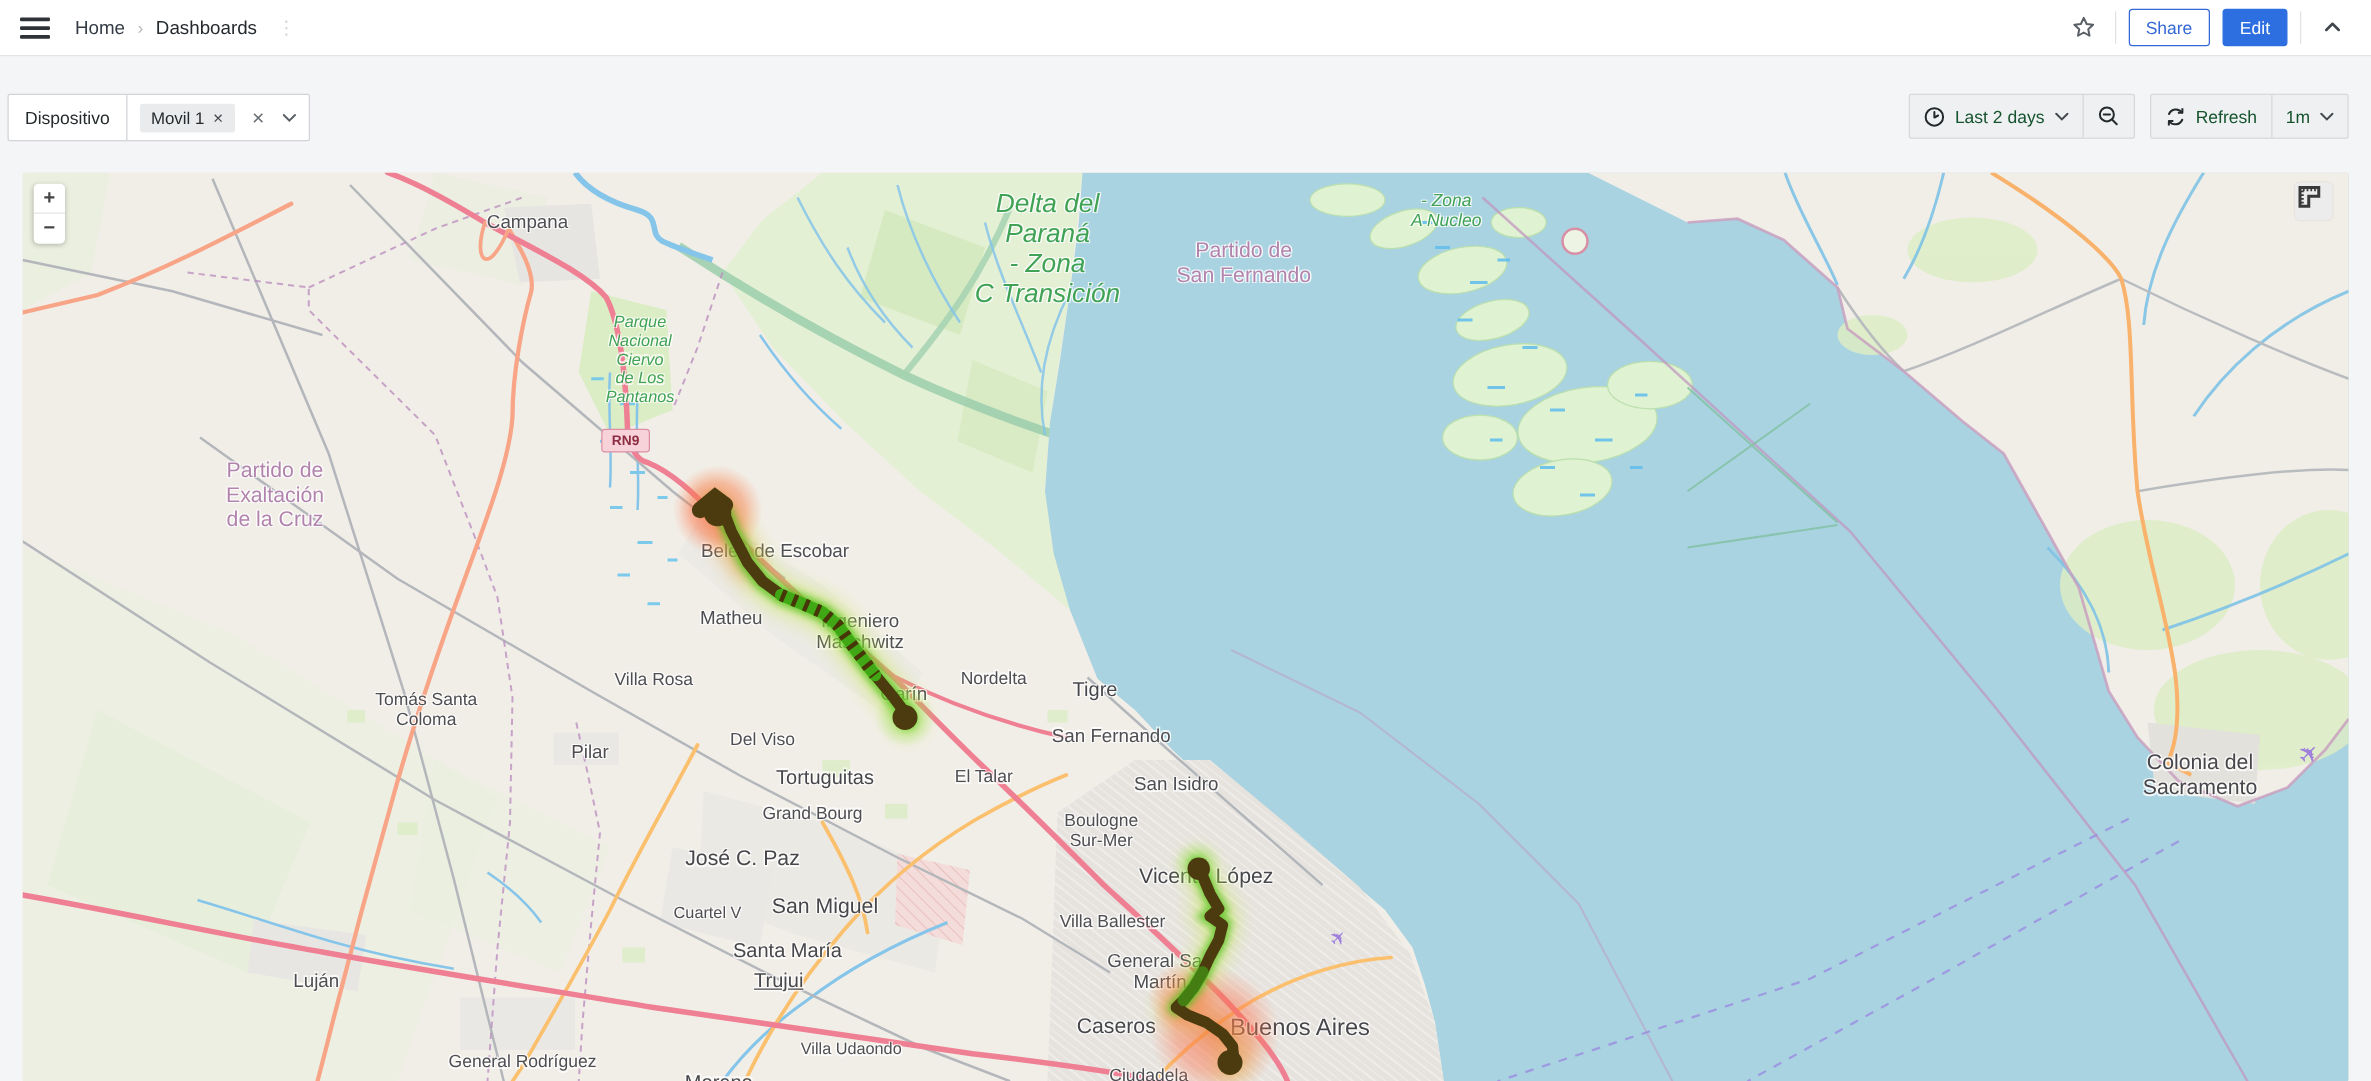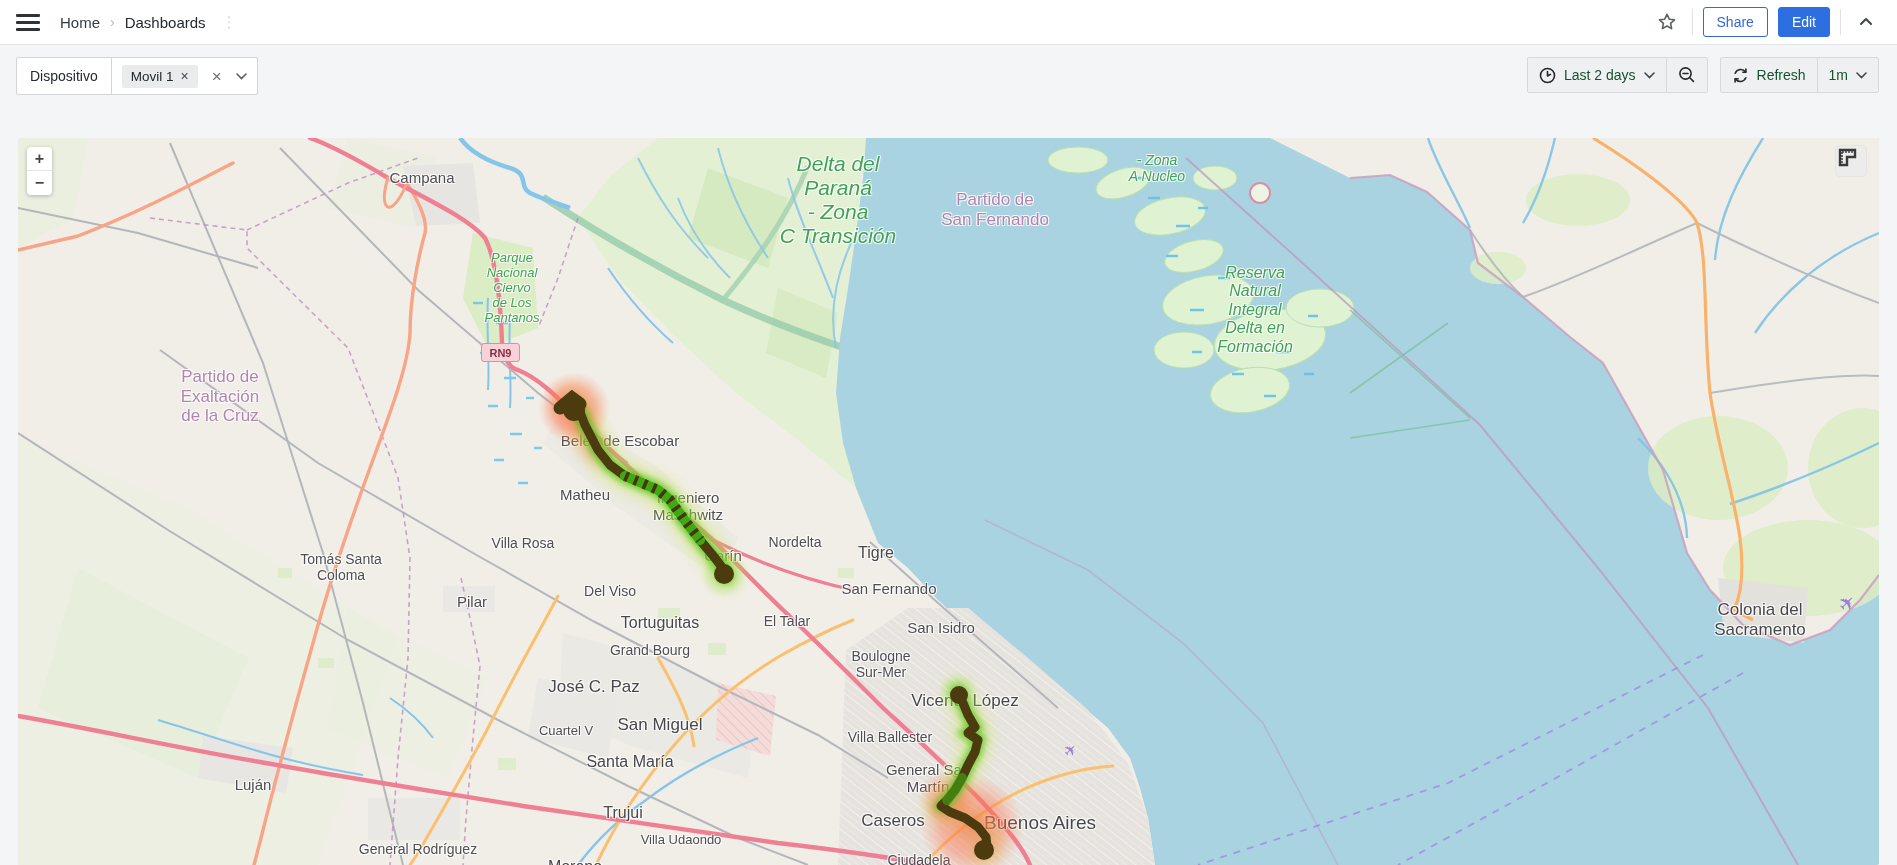--- a/index.html
+++ b/index.html
@@ -17,21 +17,21 @@
   .crumb-dots{color:#d4d6d9;font-size:15px;margin-left:6px;cursor:pointer;}
   .hspacer{flex:1;}
   .hicon{display:flex;align-items:center;justify-content:center;width:30px;height:30px;cursor:pointer;}
   .vdiv{width:1px;height:26px;background:#e0e2e4;margin:0 10px;}
   .btn{height:30px;padding:0 13px;border-radius:3px;font-size:14px;font-weight:500;
     display:flex;align-items:center;cursor:pointer;}
   .btn-outline{background:#fff;border:1px solid var(--link_blue);color:var(--link_blue);}
   .btn-primary{background:var(--primary_blue);border:1px solid var(--primary_blue);color:#fff;margin-left:10px;}
 
   
-  .toolbar{position:absolute;left:0;top:29px;width:1897px;height:93px;padding:28px 18px 0 16px;
+  .toolbar{position:absolute;left:0;top:47px;width:1897px;height:93px;padding:28px 18px 0 6px;
     display:flex;align-items:flex-start;z-index:15;}
   .filterctl{display:flex;align-items:stretch;height:38px;background:#fff;border:1px solid #d2d4d7;border-radius:2px;}
   .filterlabel{display:flex;align-items:center;padding:0 13px;border-right:1px solid #d2d4d7;font-size:14px;color:#24292c;}
   .filterbody{display:flex;align-items:center;padding:0 10px;gap:14px;}
   .chip{display:flex;align-items:center;gap:7px;background:#e9ebed;border-radius:2px;padding:4px 9px;font-size:13.5px;color:#24292c;cursor:pointer;}
   .chip .x{color:#45494e;font-size:14px;line-height:1;}
   .icon-x{color:#6a7076;font-size:17px;line-height:1;cursor:pointer;}
   .tspacer{flex:1;}
   .group{display:flex;align-items:stretch;height:36px;background:#eff0f2;border:1px solid #d6d8db;border-radius:2px;overflow:hidden;}
   .group + .group{margin-left:12px;}
@@ -323,25 +323,20 @@
 de Los
 Pantanos</div>
       <div class="maplabel nature" style="left: 820px; top: 62px; font-size: 21px;">Delta del
 Paraná
 - Zona
 C Transición</div>
       <div class="maplabel admin" style="left: 977px; top: 72px; font-size: 17px;">Partido de
 San Fernando</div>
       <div class="maplabel nature" style="left: 1139px; top: 30px; font-size: 14px;">- Zona
 A Nucleo</div>
-      <div class="maplabel nature" style="left: 1237px; top: 172px; font-size: 16px;">Reserva
-Natural
-Integral
-Delta en
-Formación</div>
       <div class="maplabel admin" style="left: 202px; top: 258px; font-size: 17px;">Partido de
 Exaltación
 de la Cruz</div>
       <div class="maplabel city" style="left: 602px; top: 303px; font-size: 15px;">Belén de Escobar</div>
       <div class="maplabel city" style="left: 567px; top: 357px; font-size: 15px;">Matheu</div>
       <div class="maplabel city" style="left: 670px; top: 368px; font-size: 15px;">Ingeniero
 Maschwitz</div>
       <div class="maplabel city" style="left: 505px; top: 405px; font-size: 14px;">Villa Rosa</div>
       <div class="maplabel city" style="left: 777px; top: 404px; font-size: 14px;">Nordelta</div>
       <div class="maplabel city" style="left: 669px; top: 418px; font-size: 15px; margin-left: 36px;">Garín</div>
@@ -359,21 +354,21 @@
 Sur-Mer</div>
       <div class="maplabel city-lg" style="left: 576px; top: 549px; font-size: 17px;">José C. Paz</div>
       <div class="maplabel city-lg" style="left: 947px; top: 563px; font-size: 17px;">Vicente López</div>
       <div class="maplabel city-lg" style="left: 642px; top: 587px; font-size: 17px;">San Miguel</div>
       <div class="maplabel city" style="left: 548px; top: 593px; font-size: 13px;">Cuartel V</div>
       <div class="maplabel city" style="left: 872px; top: 599px; font-size: 14px;">Villa Ballester</div>
       <div class="maplabel city-lg" style="left: 612px; top: 624px; font-size: 16px;">Santa María</div>
       <div class="maplabel city" style="left: 910px; top: 640px; font-size: 15px;">General San
 Martín</div>
       <div class="maplabel city" style="left: 217px; top: 647px; font-size: 15px; padding-left: 36px;">Luján</div>
-      <div class="maplabel city-lg" style="left: 605px; top: 675px; font-size: 16px;">Trujui</div>
+      <div class="maplabel city-lg" style="left: 605px; top: 648px; font-size: 16px; text-decoration: underline;">Trujui</div>
       <div class="maplabel city-lg" style="left: 875px; top: 683px; font-size: 17px;">Caseros</div>
       <div class="maplabel city-lg" style="left: 1022px; top: 685px; font-size: 19px;">Buenos Aires</div>
       <div class="maplabel city" style="left: 400px; top: 711px; font-size: 14px;">General Rodríguez</div>
       <div class="maplabel city" style="left: 663px; top: 702px; font-size: 13px;">Villa Udaondo</div>
       <div class="maplabel city" style="left: 901px; top: 722px; font-size: 14px;">Ciudadela</div>
       <div class="maplabel city-lg" style="left: 557px; top: 729px; font-size: 16px;">Moreno</div>
       <div class="maplabel city-lg" style="left: 1742px; top: 482px; font-size: 17px;">Colonia del
 Sacramento</div>
     </div>
 

